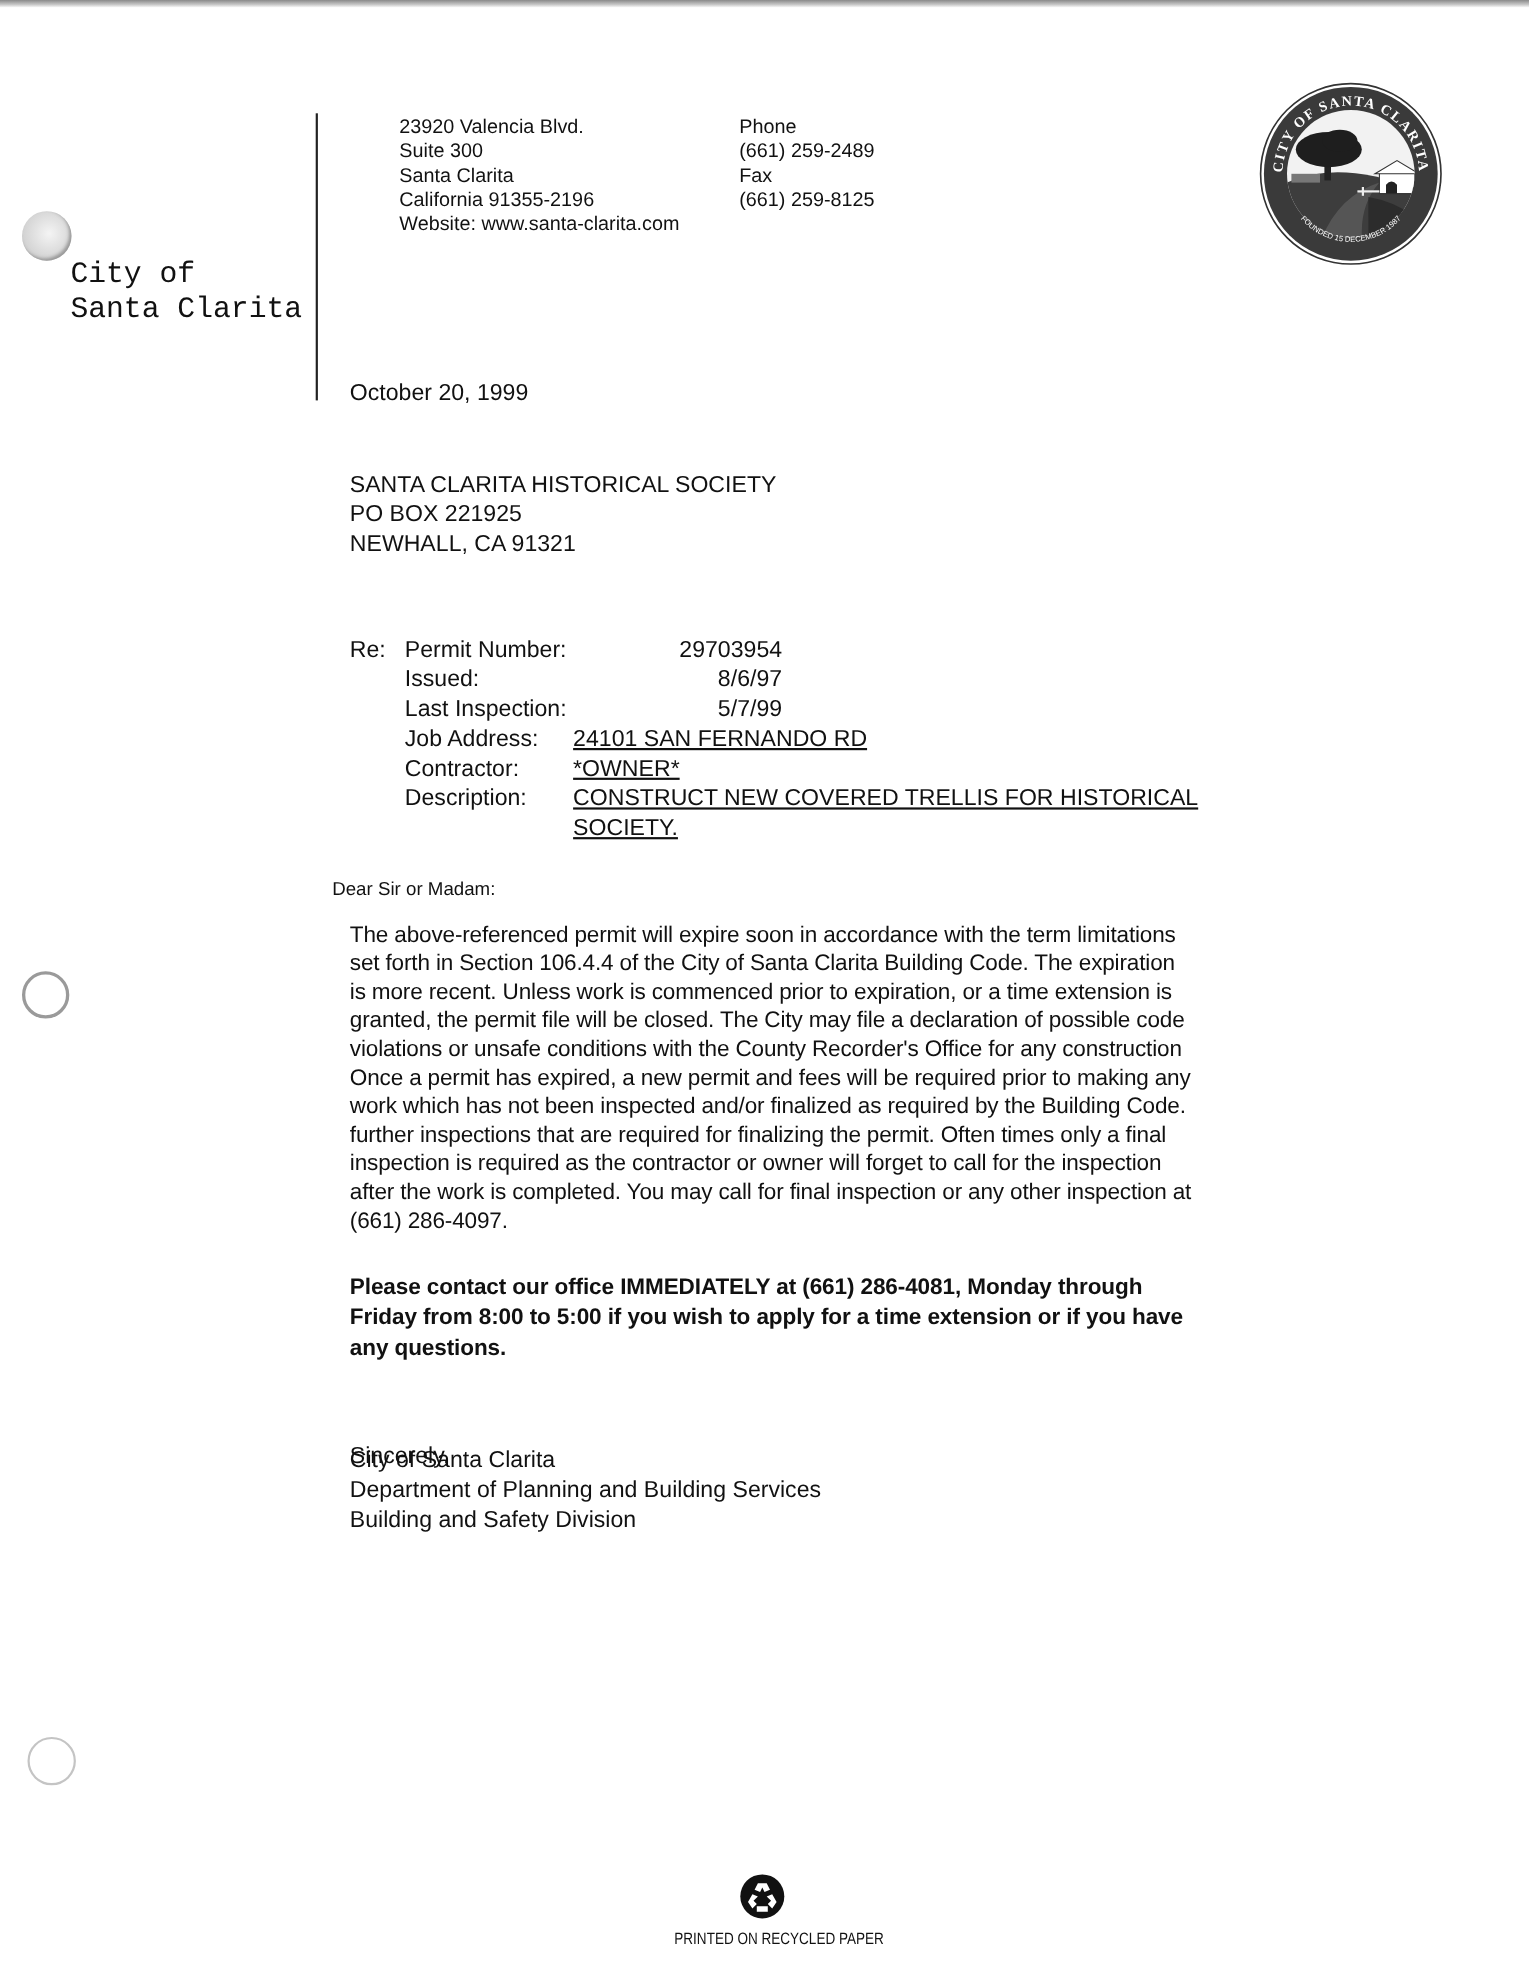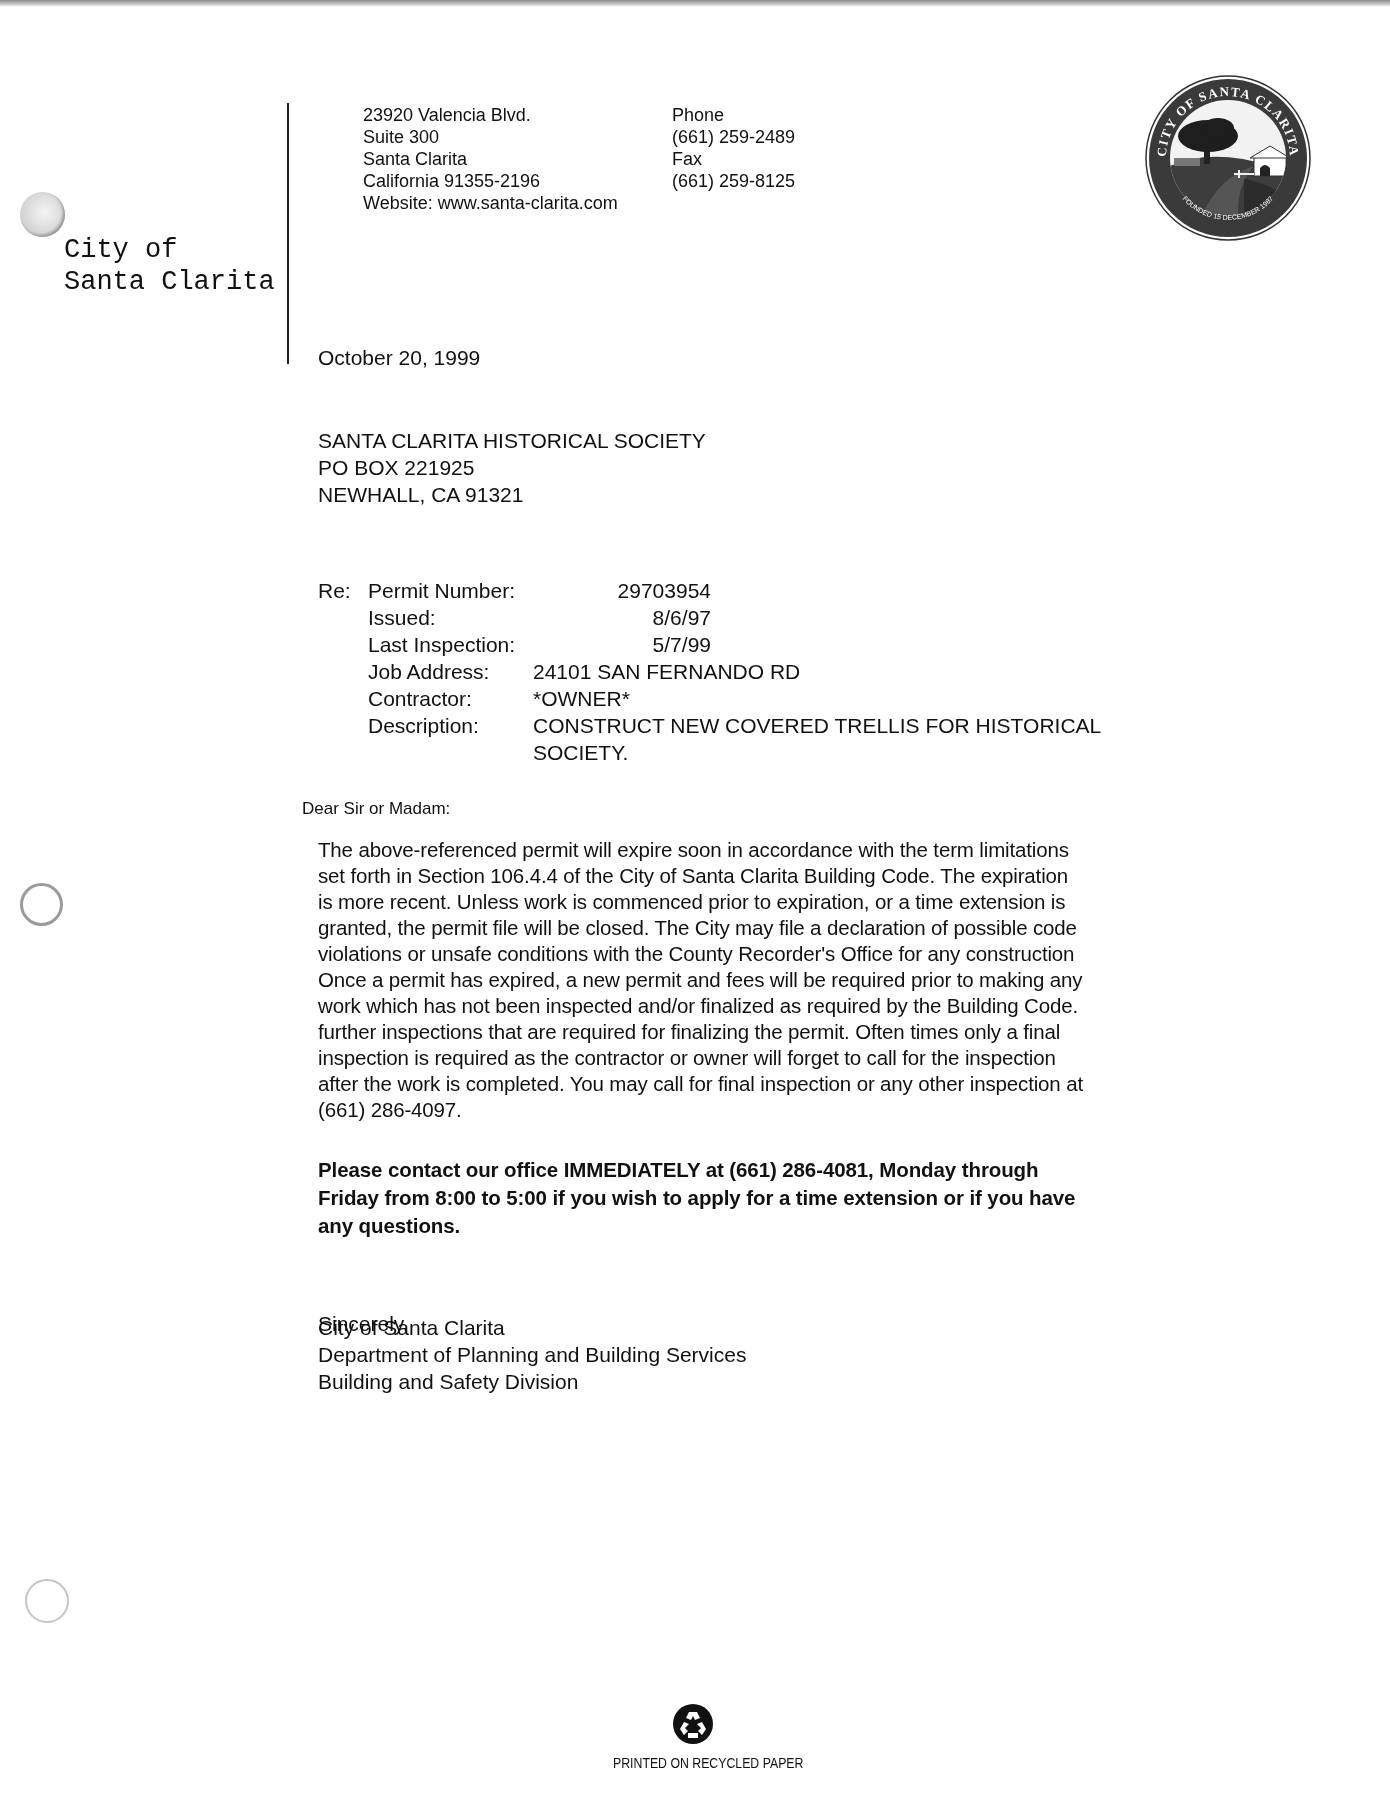--- a/index.html
+++ b/index.html
@@ -15,21 +15,21 @@
   .lh { font-size:18px; line-height:22px; color:#111; }
   .addr { left:363px; top:104px; }
   .phone { left:672px; top:104px; }
   .seal { left:1144px; top:74px; width:168px; height:168px; }
   .date { left:318px; top:346px; font-size:21px; }
   .recipient { left:318px; top:427px; font-size:21px; line-height:27px; }
   .re-table { left:318px; top:535px; font-size:21px; line-height:27px;margin-top:42px; }
   .re-row { position:relative; height:27px; white-space:nowrap; }
   .re-prefix { position:absolute; left:0; }
   .re-label { position:absolute; left:50px; }
-  .re-val-txt { position:absolute; left:215px; width:680px; white-space:normal; }
+  .re-val-txt { position:absolute; left:203px; width:680px; white-space:normal;text-decoration:underline; }
   .numcol { position:absolute; left:193px; width:200px; text-align:right; }
   .greeting { left:302px; top:799px; font-size:17px; }
   .body-para { left:318px; top:837px; width:890px; font-size:20.5px; line-height:26px; letter-spacing:-0.15px; }
   .bold-para { left:318px; top:1156px; width:890px; font-size:20.5px; line-height:28px; font-weight:bold; letter-spacing:-0.1px; }
   .closing { left:318px; top:1312px; font-size:21px; }
   .signature { left:318px; top:1314px; font-size:21px; line-height:27px; }
   .recycle { left:672px; top:1703px; width:42px; height:42px; }
   .footer-text { left:595px; top:1754px; width:200px; text-align:center; font-size:15px; font-family:"Liberation Sans", sans-serif; transform:scaleX(0.82); transform-origin:center; white-space:nowrap; }
 </style>
 </head>

